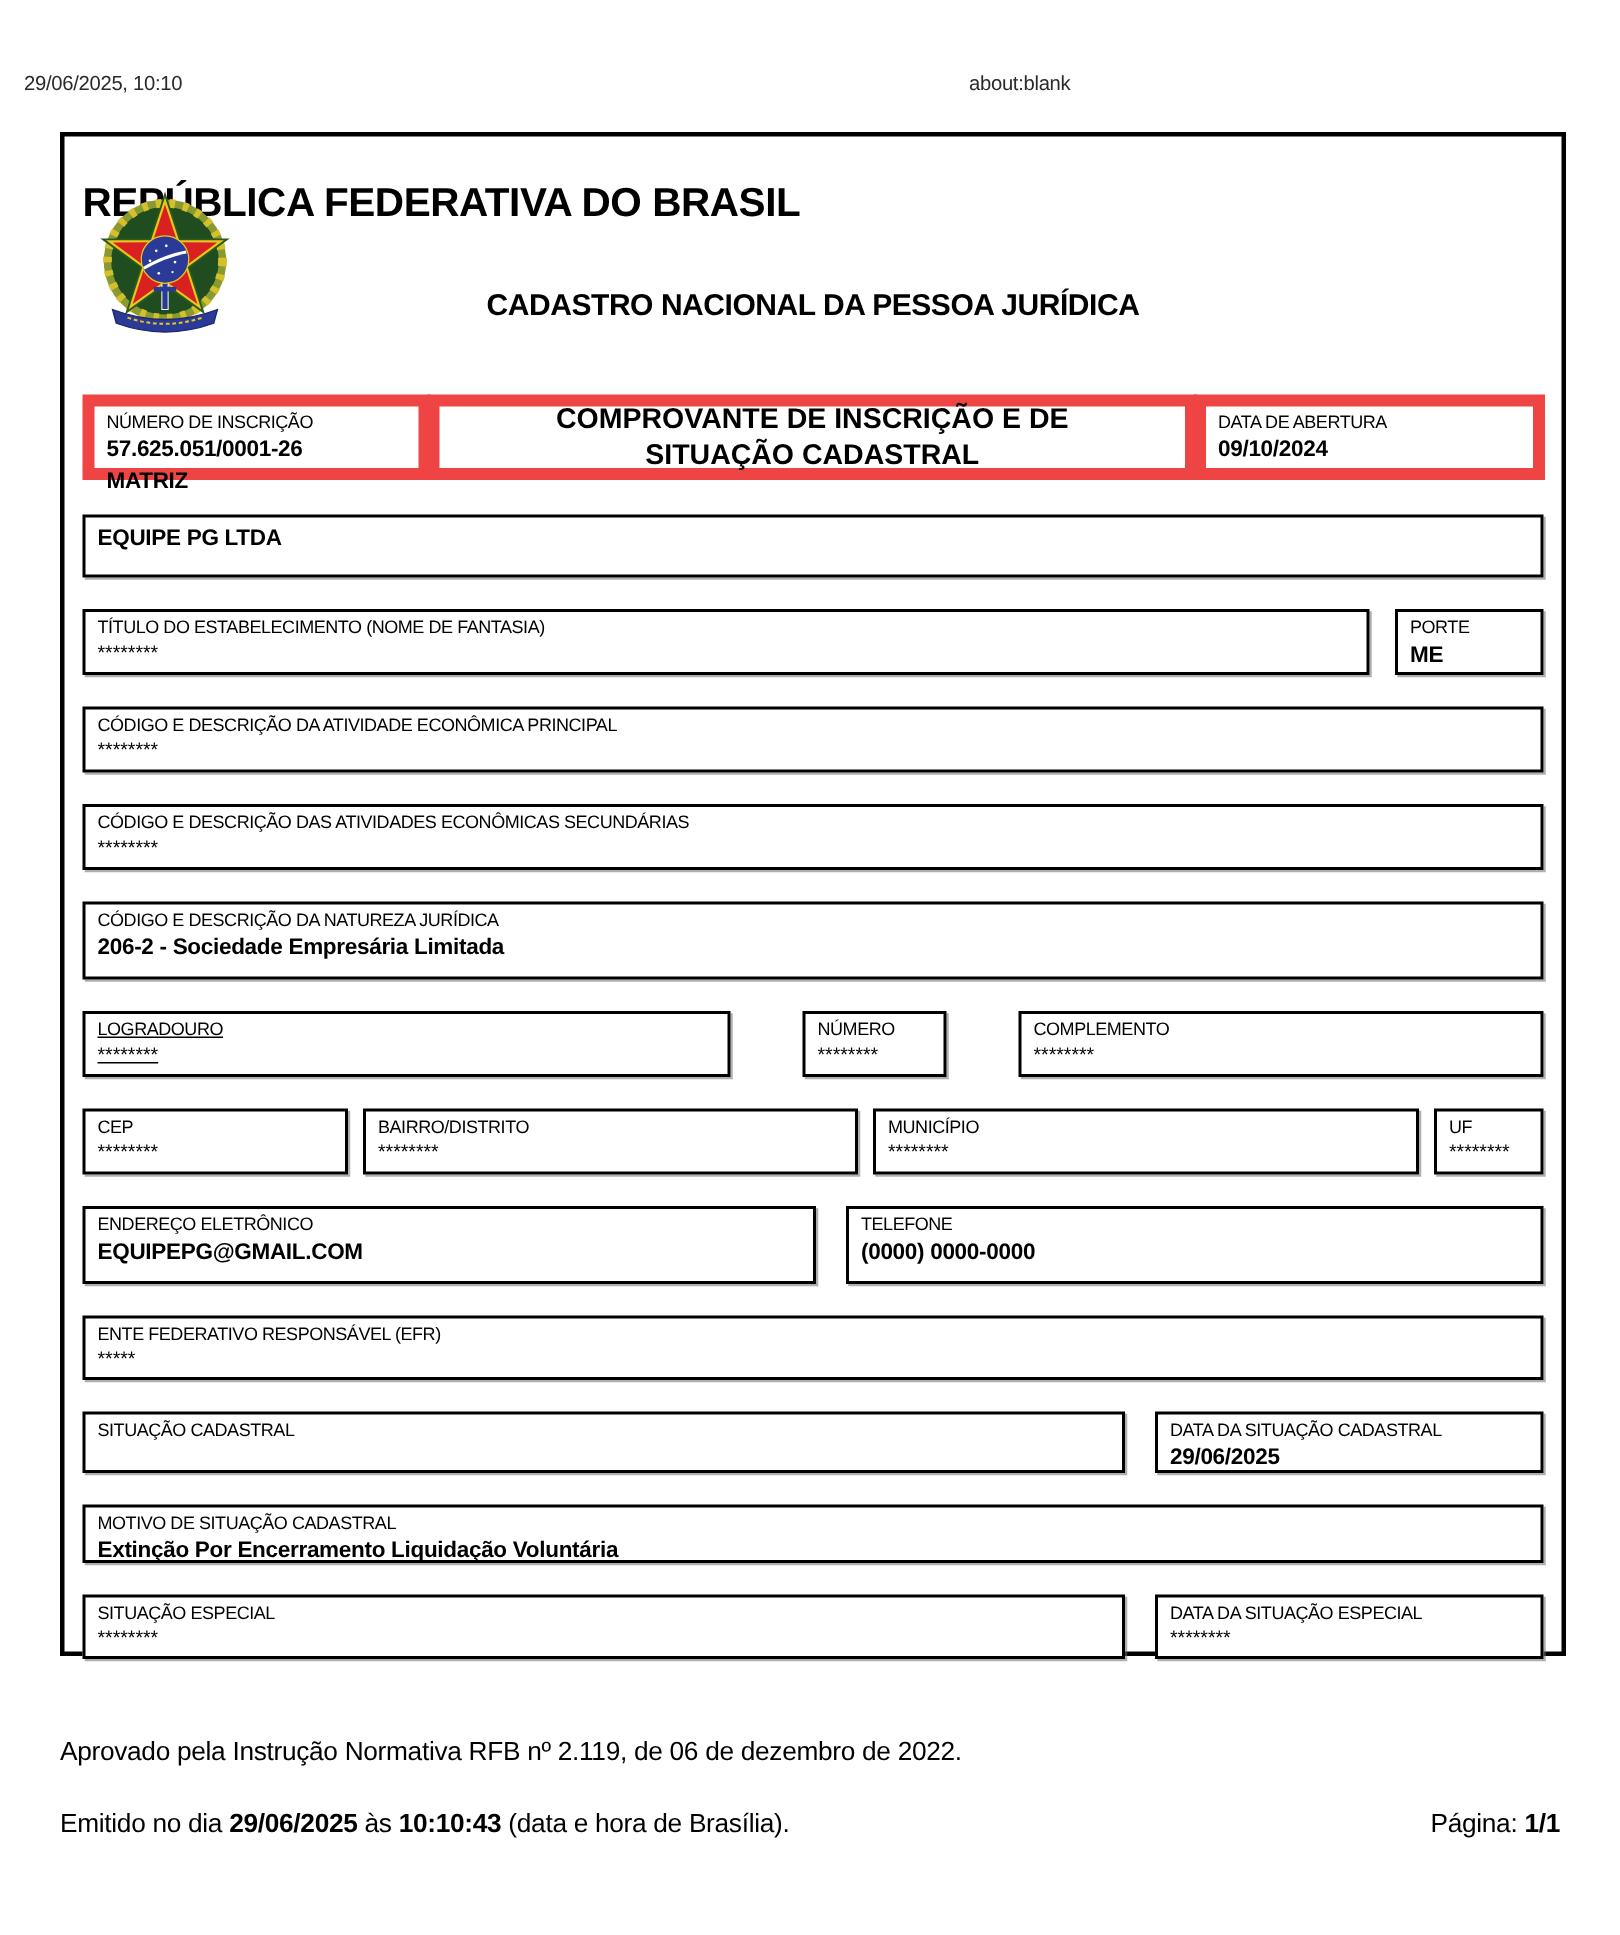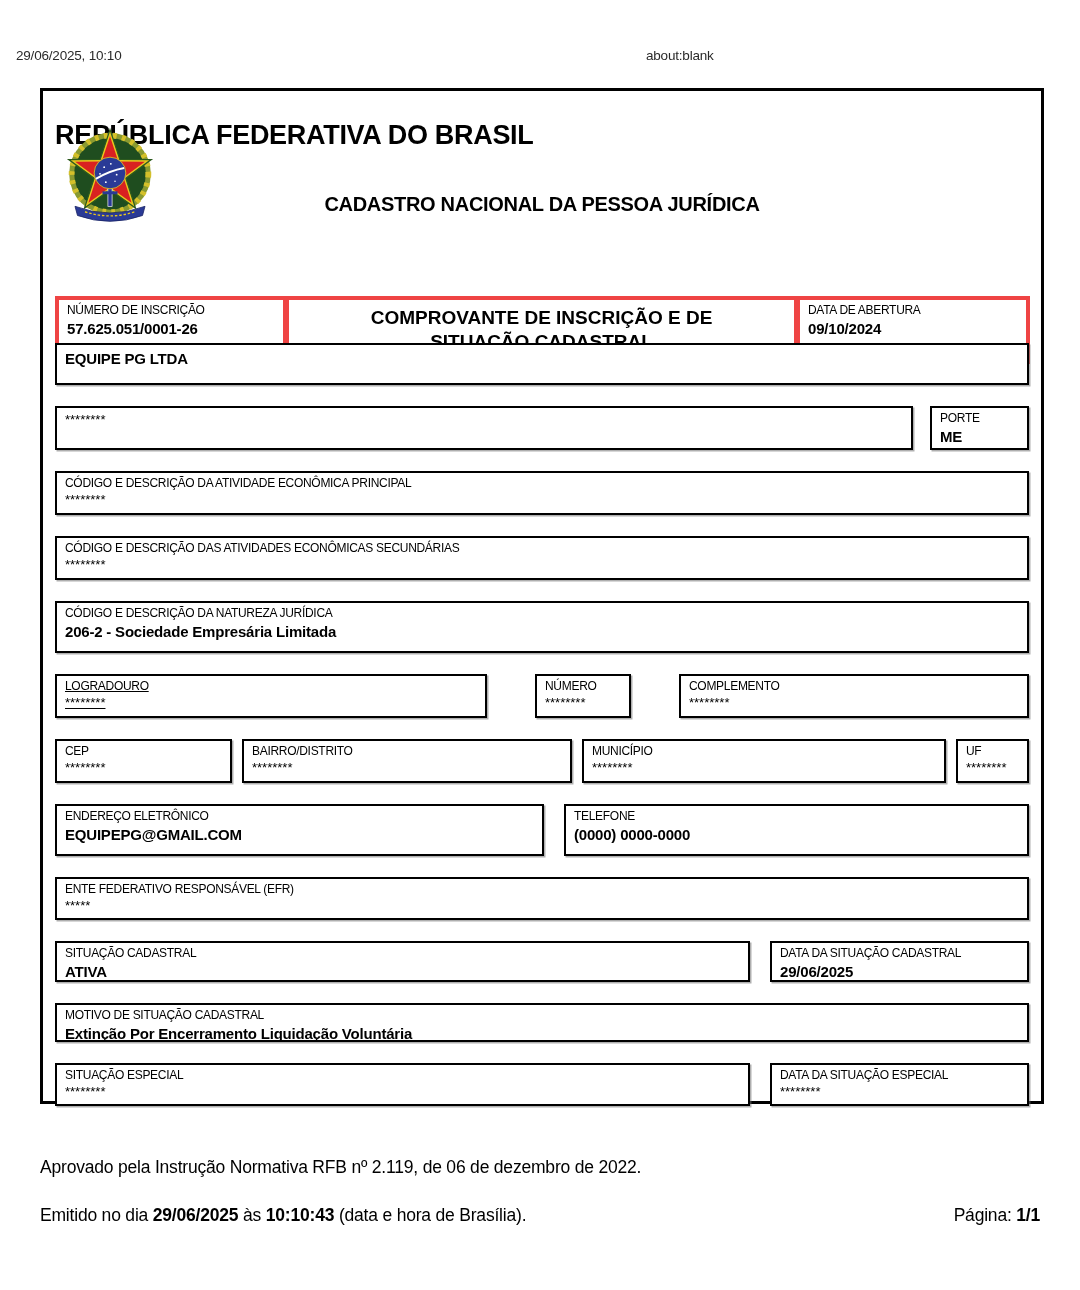--- a/index.html
+++ b/index.html
@@ -29,21 +29,21 @@
 
   .doc-head { position: relative; height: 172px; }
   .emblem { position: absolute; left: 5px; top: 35px; width: 100px; height: 104px; }
   .t-republic { padding-top: 29px; font-size: 27px; font-weight: bold; letter-spacing: -0.3px; }
   .t-registry { text-align: center; margin-top: 42px;  font-size: 20px; font-weight: bold; letter-spacing: -0.3px; }
 
   .row { display: flex; justify-content: space-between; margin-bottom: 21px; }
 
   
   .joined { width: 975px; height: 59px; }
-  .jcell { border: 4px solid #ef4444; height: 68px; margin-top: 33px; }
+  .jcell { border: 8px solid #ef4444; height: 57px; }
   .jcell + .jcell { margin-left: -2px; }
   .c-insc  { width: 232px; padding: 3px 6px 0 8px; }
   .c-title { width: 513px; display: flex; align-items: center; justify-content: center;
              font-size: 19px; font-weight: bold; text-align: center; line-height: 1.25; padding: 2px 34px; }
   .c-date  { width: 234px; padding: 3px 6px 0 8px; }
 
   
   .box {
     border: 2px solid #000;
     box-shadow: 1.5px 1.5px 0 rgba(110,110,110,.55);
@@ -117,20 +117,21 @@
   </div>
 
   <div class="row">
     <div class="box w-full h42">
       <div class="val">EQUIPE PG LTDA</div>
     </div>
   </div>
 
   <div class="row">
     <div class="box w-titulo h44">
+      <div class="lbl">TÍTULO DO ESTABELECIMENTO (NOME DE FANTASIA)</div>
       <div class="val dim">********</div>
     </div>
     <div class="box w-porte h44">
       <div class="lbl">PORTE</div>
       <div class="val">ME</div>
     </div>
   </div>
 
   <div class="row">
     <div class="box w-full h44">
@@ -201,21 +202,20 @@
   <div class="row">
     <div class="box w-full h43">
       <div class="lbl">ENTE FEDERATIVO RESPONSÁVEL (EFR)</div>
       <div class="val dim">*****</div>
     </div>
   </div>
 
   <div class="row">
     <div class="box w-sit h41">
       <div class="lbl">SITUAÇÃO CADASTRAL</div>
-      <div class="val">ATIVA</div>
     </div>
     <div class="box w-sitdata h41">
       <div class="lbl">DATA DA SITUAÇÃO CADASTRAL</div>
       <div class="val">29/06/2025</div>
     </div>
   </div>
 
   <div class="row">
     <div class="box w-full h39">
       <div class="lbl">MOTIVO DE SITUAÇÃO CADASTRAL</div>

